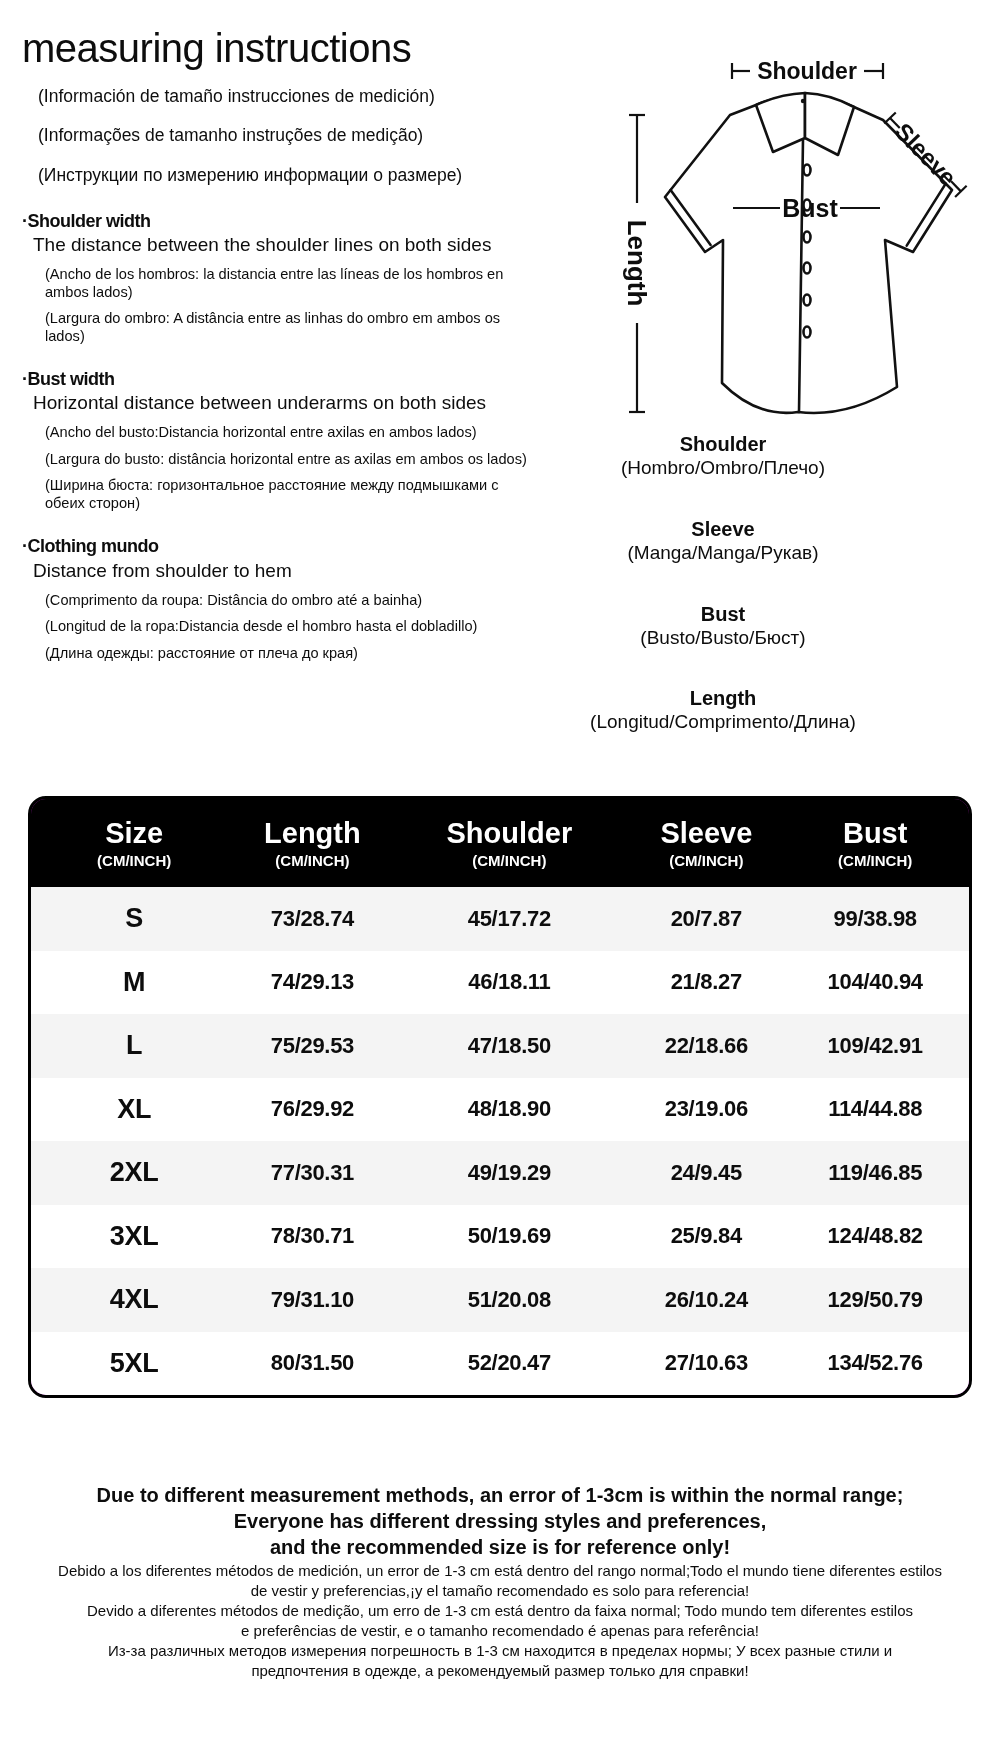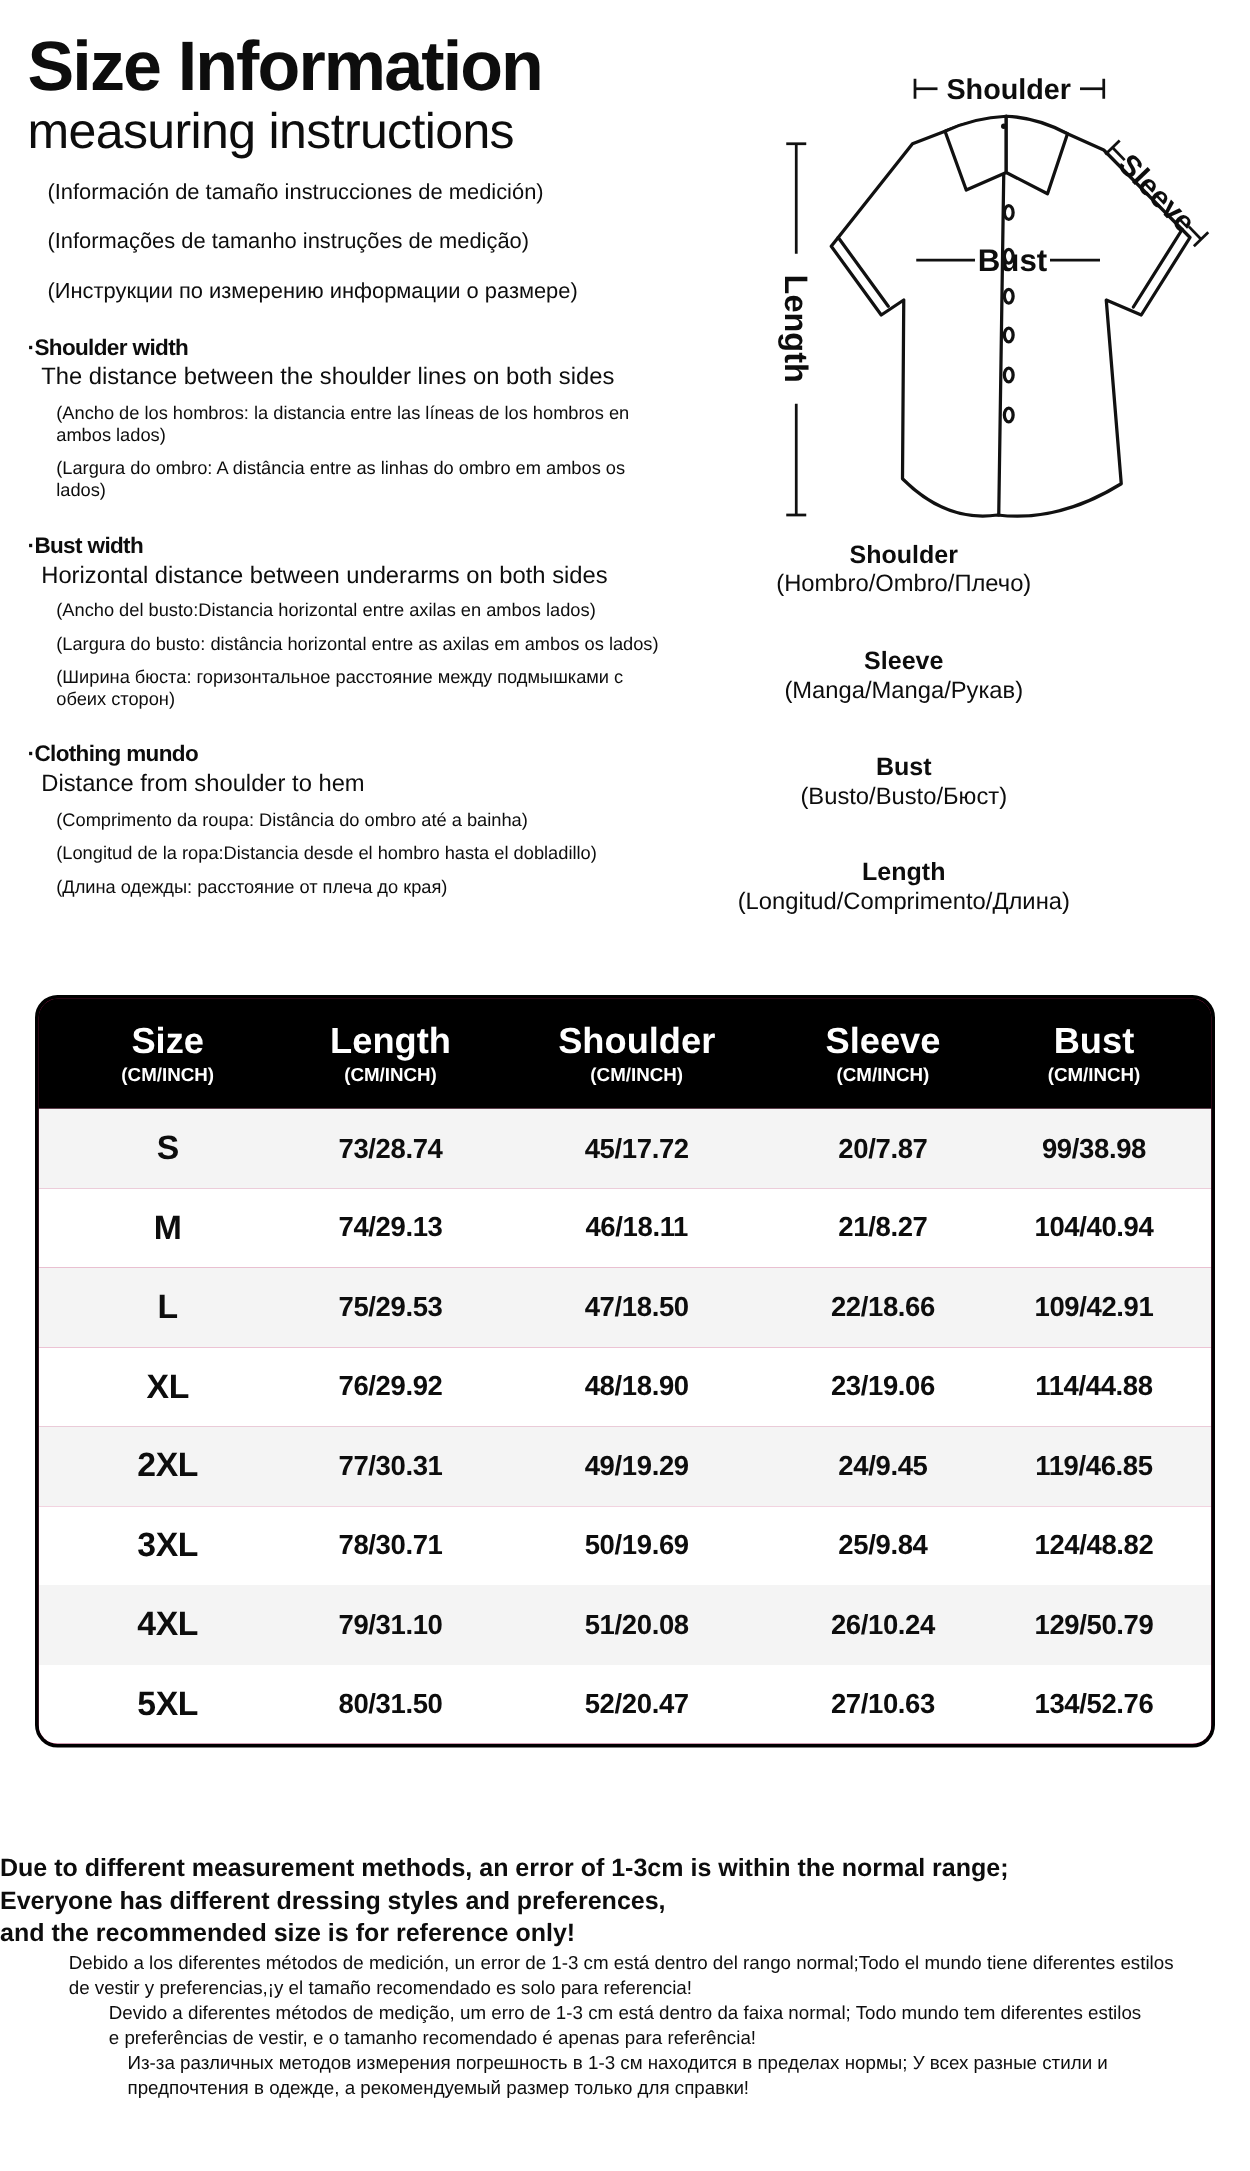--- a/index.html
+++ b/index.html
@@ -23,44 +23,43 @@
   .shirt-svg text{font-family:"Liberation Sans","DejaVu Sans",sans-serif;fill:#0d0d0d;font-weight:600;}
   .shirt-line{stroke:#111;stroke-width:2.6;fill:none;stroke-linejoin:round;stroke-linecap:round;}
   .shirt-fill{stroke:#111;stroke-width:2.6;fill:#fff;stroke-linejoin:round;}
   .measure{stroke:#111;stroke-width:2.2;stroke-linecap:butt;}
   .legend{position:absolute;left:545px;top:432px;width:356px;text-align:center;}
   .legend-block{margin-bottom:37px;}
   .legend-name{font-size:20px;font-weight:700;line-height:1.2;}
   .legend-tr{font-size:19px;line-height:1.25;}
   
   .size-table{
-    position:absolute;left:28px;top:796px;width:944px;background:#be185d;
+    position:absolute;left:28px;top:796px;width:944px;background:#a21caf;
     border:3px solid #000;border-radius:18px;overflow:hidden;box-sizing:border-box;
   }
   .thead{display:grid;grid-template-columns:22% 16% 26% 16% 20%;background:#000;color:#fff;height:88px;align-items:center;}
   .th{text-align:center;}
   .th-main{font-size:29px;font-weight:700;line-height:1.12;}
   .th-unit{font-size:15px;font-weight:700;margin-top:2px;}
   .tr{display:grid;grid-template-columns:22% 16% 26% 16% 20%;height:63.5px;align-items:center;background:#fff;}
   .tr:nth-child(odd){background:#f4f4f4;}
   .td{text-align:center;font-size:22px;font-weight:700;letter-spacing:-0.3px;}
   .td.size-cell{font-size:27px;font-weight:800;}
   
-  .disclaimer{position:absolute;left:0;top:1482px;width:1000px;}
+  .disclaimer{position:absolute;left:0;top:1482px;width:1000px;text-align:center;}
   .disc-en{font-size:20px;font-weight:700;line-height:1.31;}
   .disc-small{font-size:15px;line-height:1.34;margin:0 auto 0 auto;}
   .disc-es{width:890px;}
   .disc-pt{width:826px;}
   .disc-ru{width:796px;}
 </style>
 </head>
 <body>
 
 <div class="left-col">
-  <h1 class="page-title">Size Information</h1>
   <h2 class="page-subtitle">measuring instructions</h2>
   <div class="title-trs">
     <p>(Información de tamaño instrucciones de medición)</p>
     <p>(Informações de tamanho instruções de medição)</p>
     <p>(Инструкции по измерению информации о размере)</p>
   </div>
 
   <section class="measure-sec">
     <h3 class="sec-head"><span>·</span><span>Shoulder width</span></h3>
     <p class="sec-desc">The distance between the shoulder lines on both sides</p>

